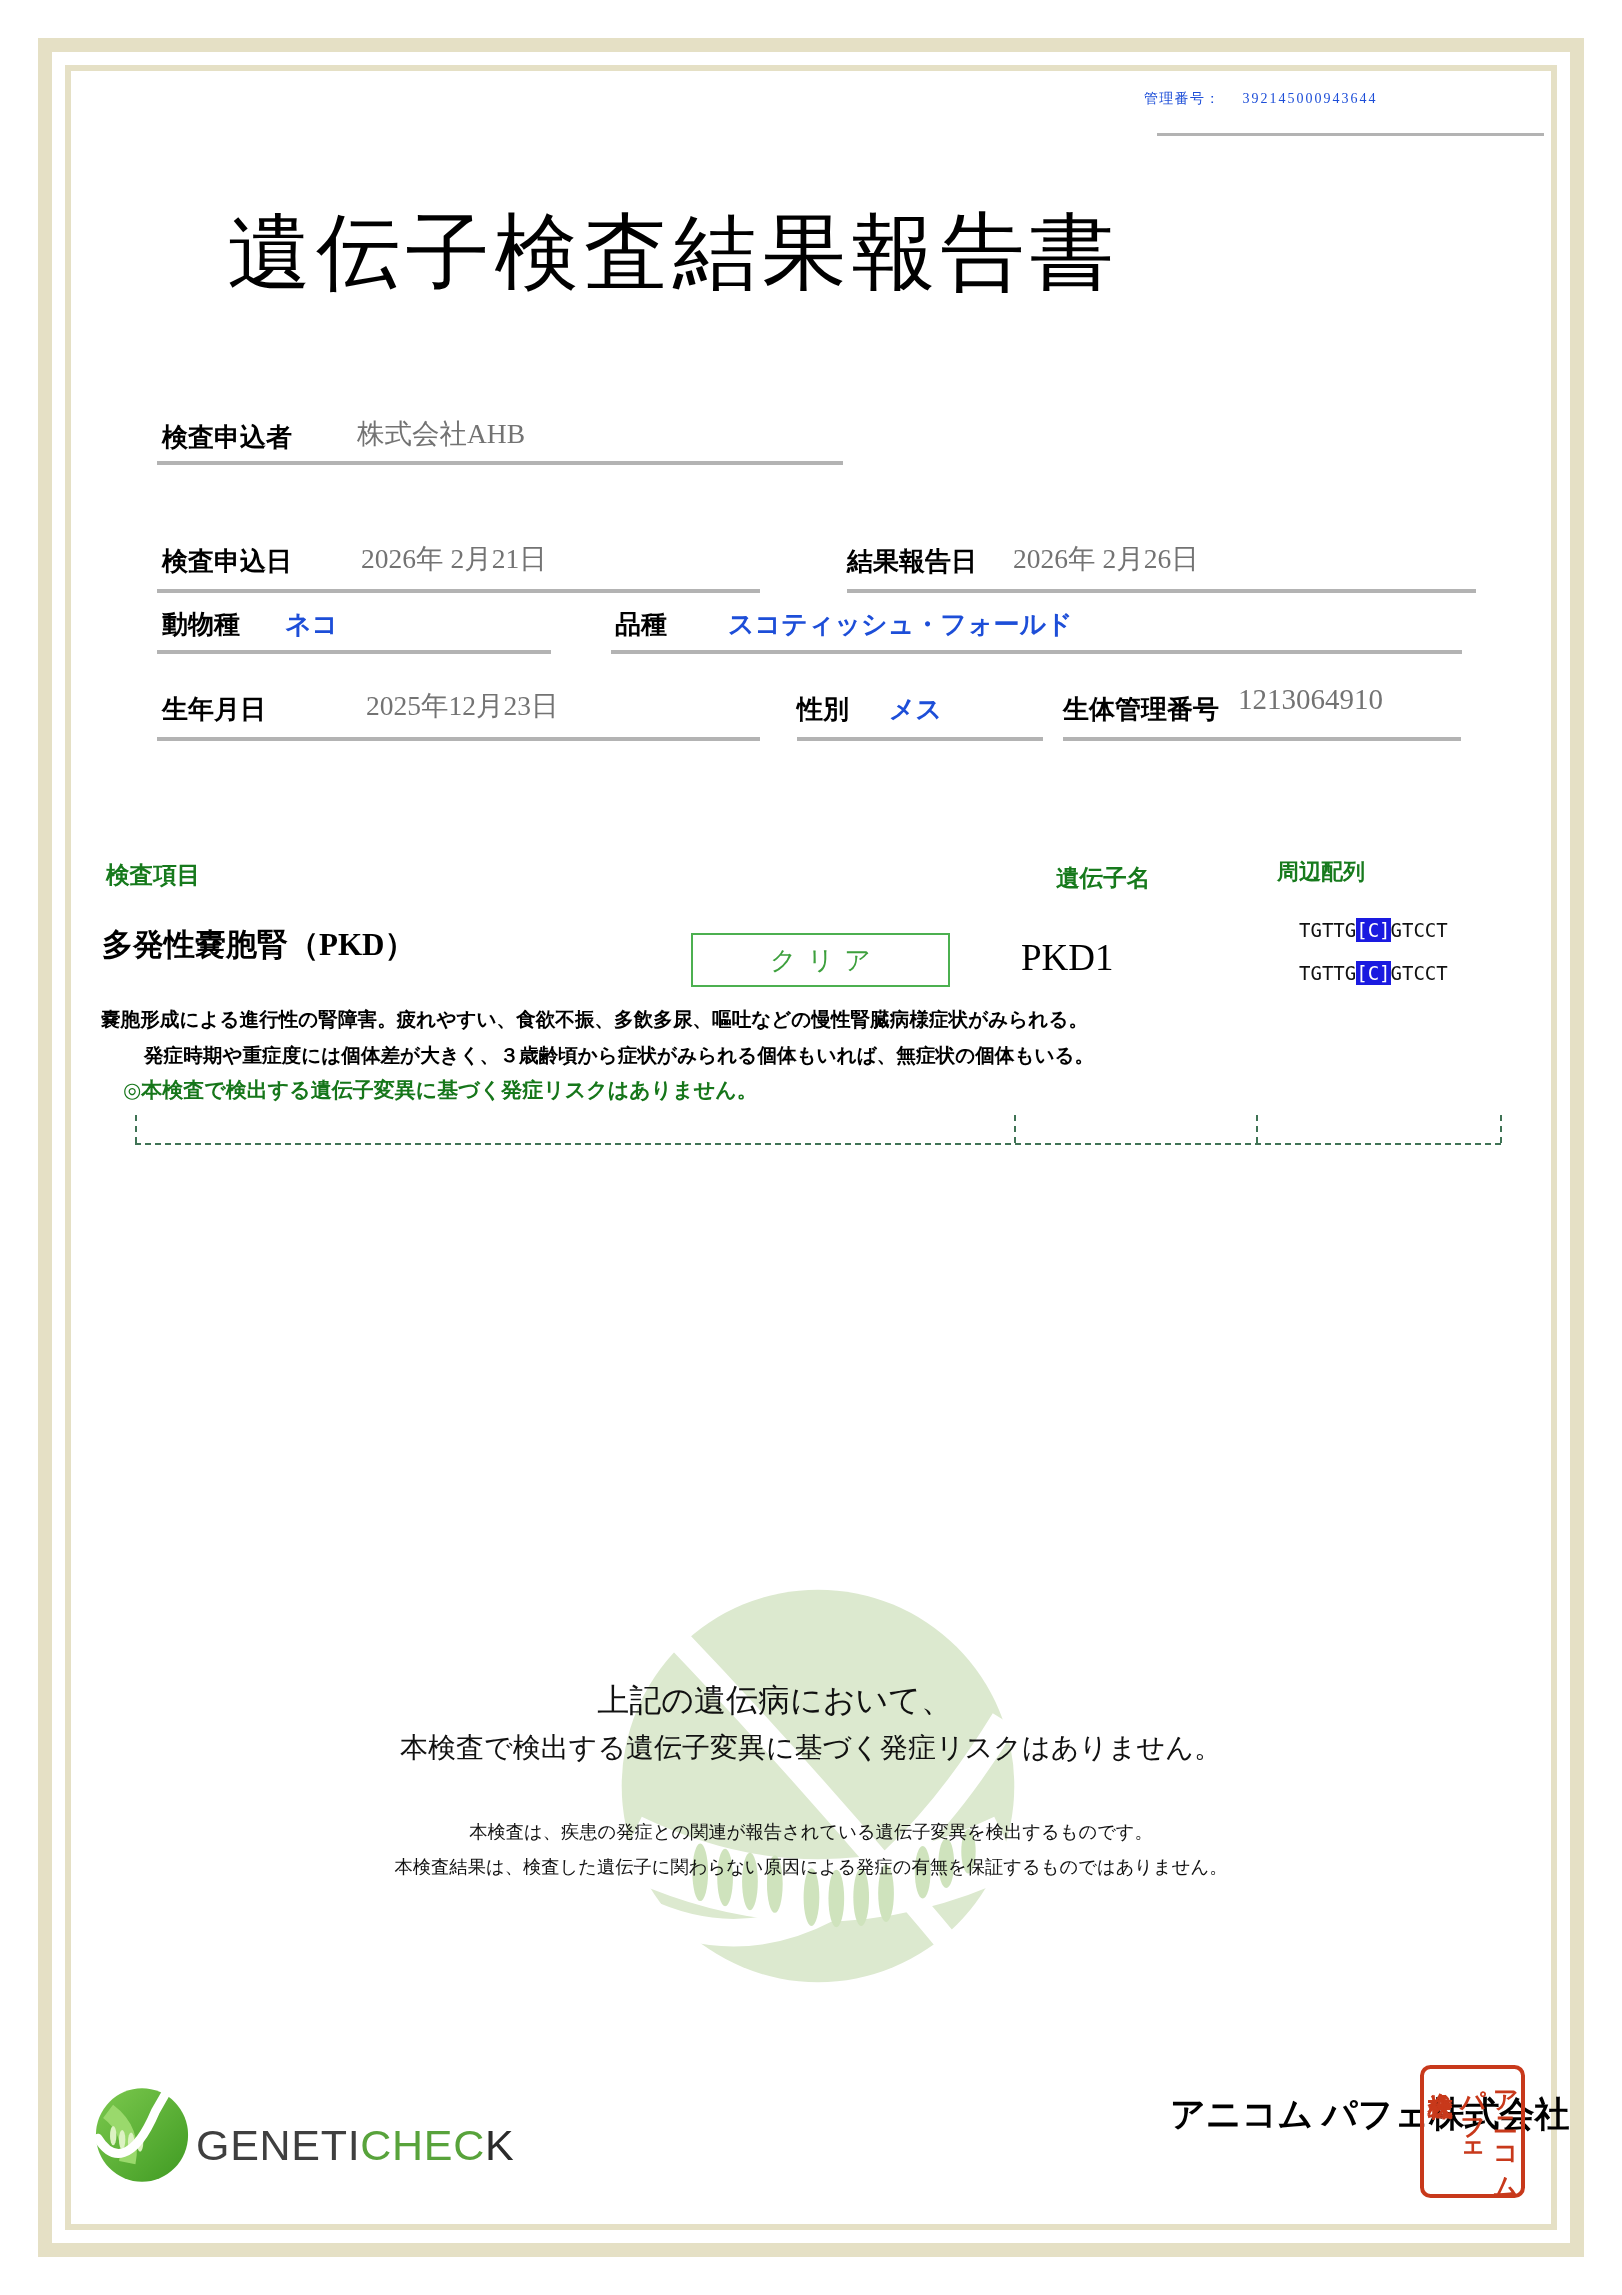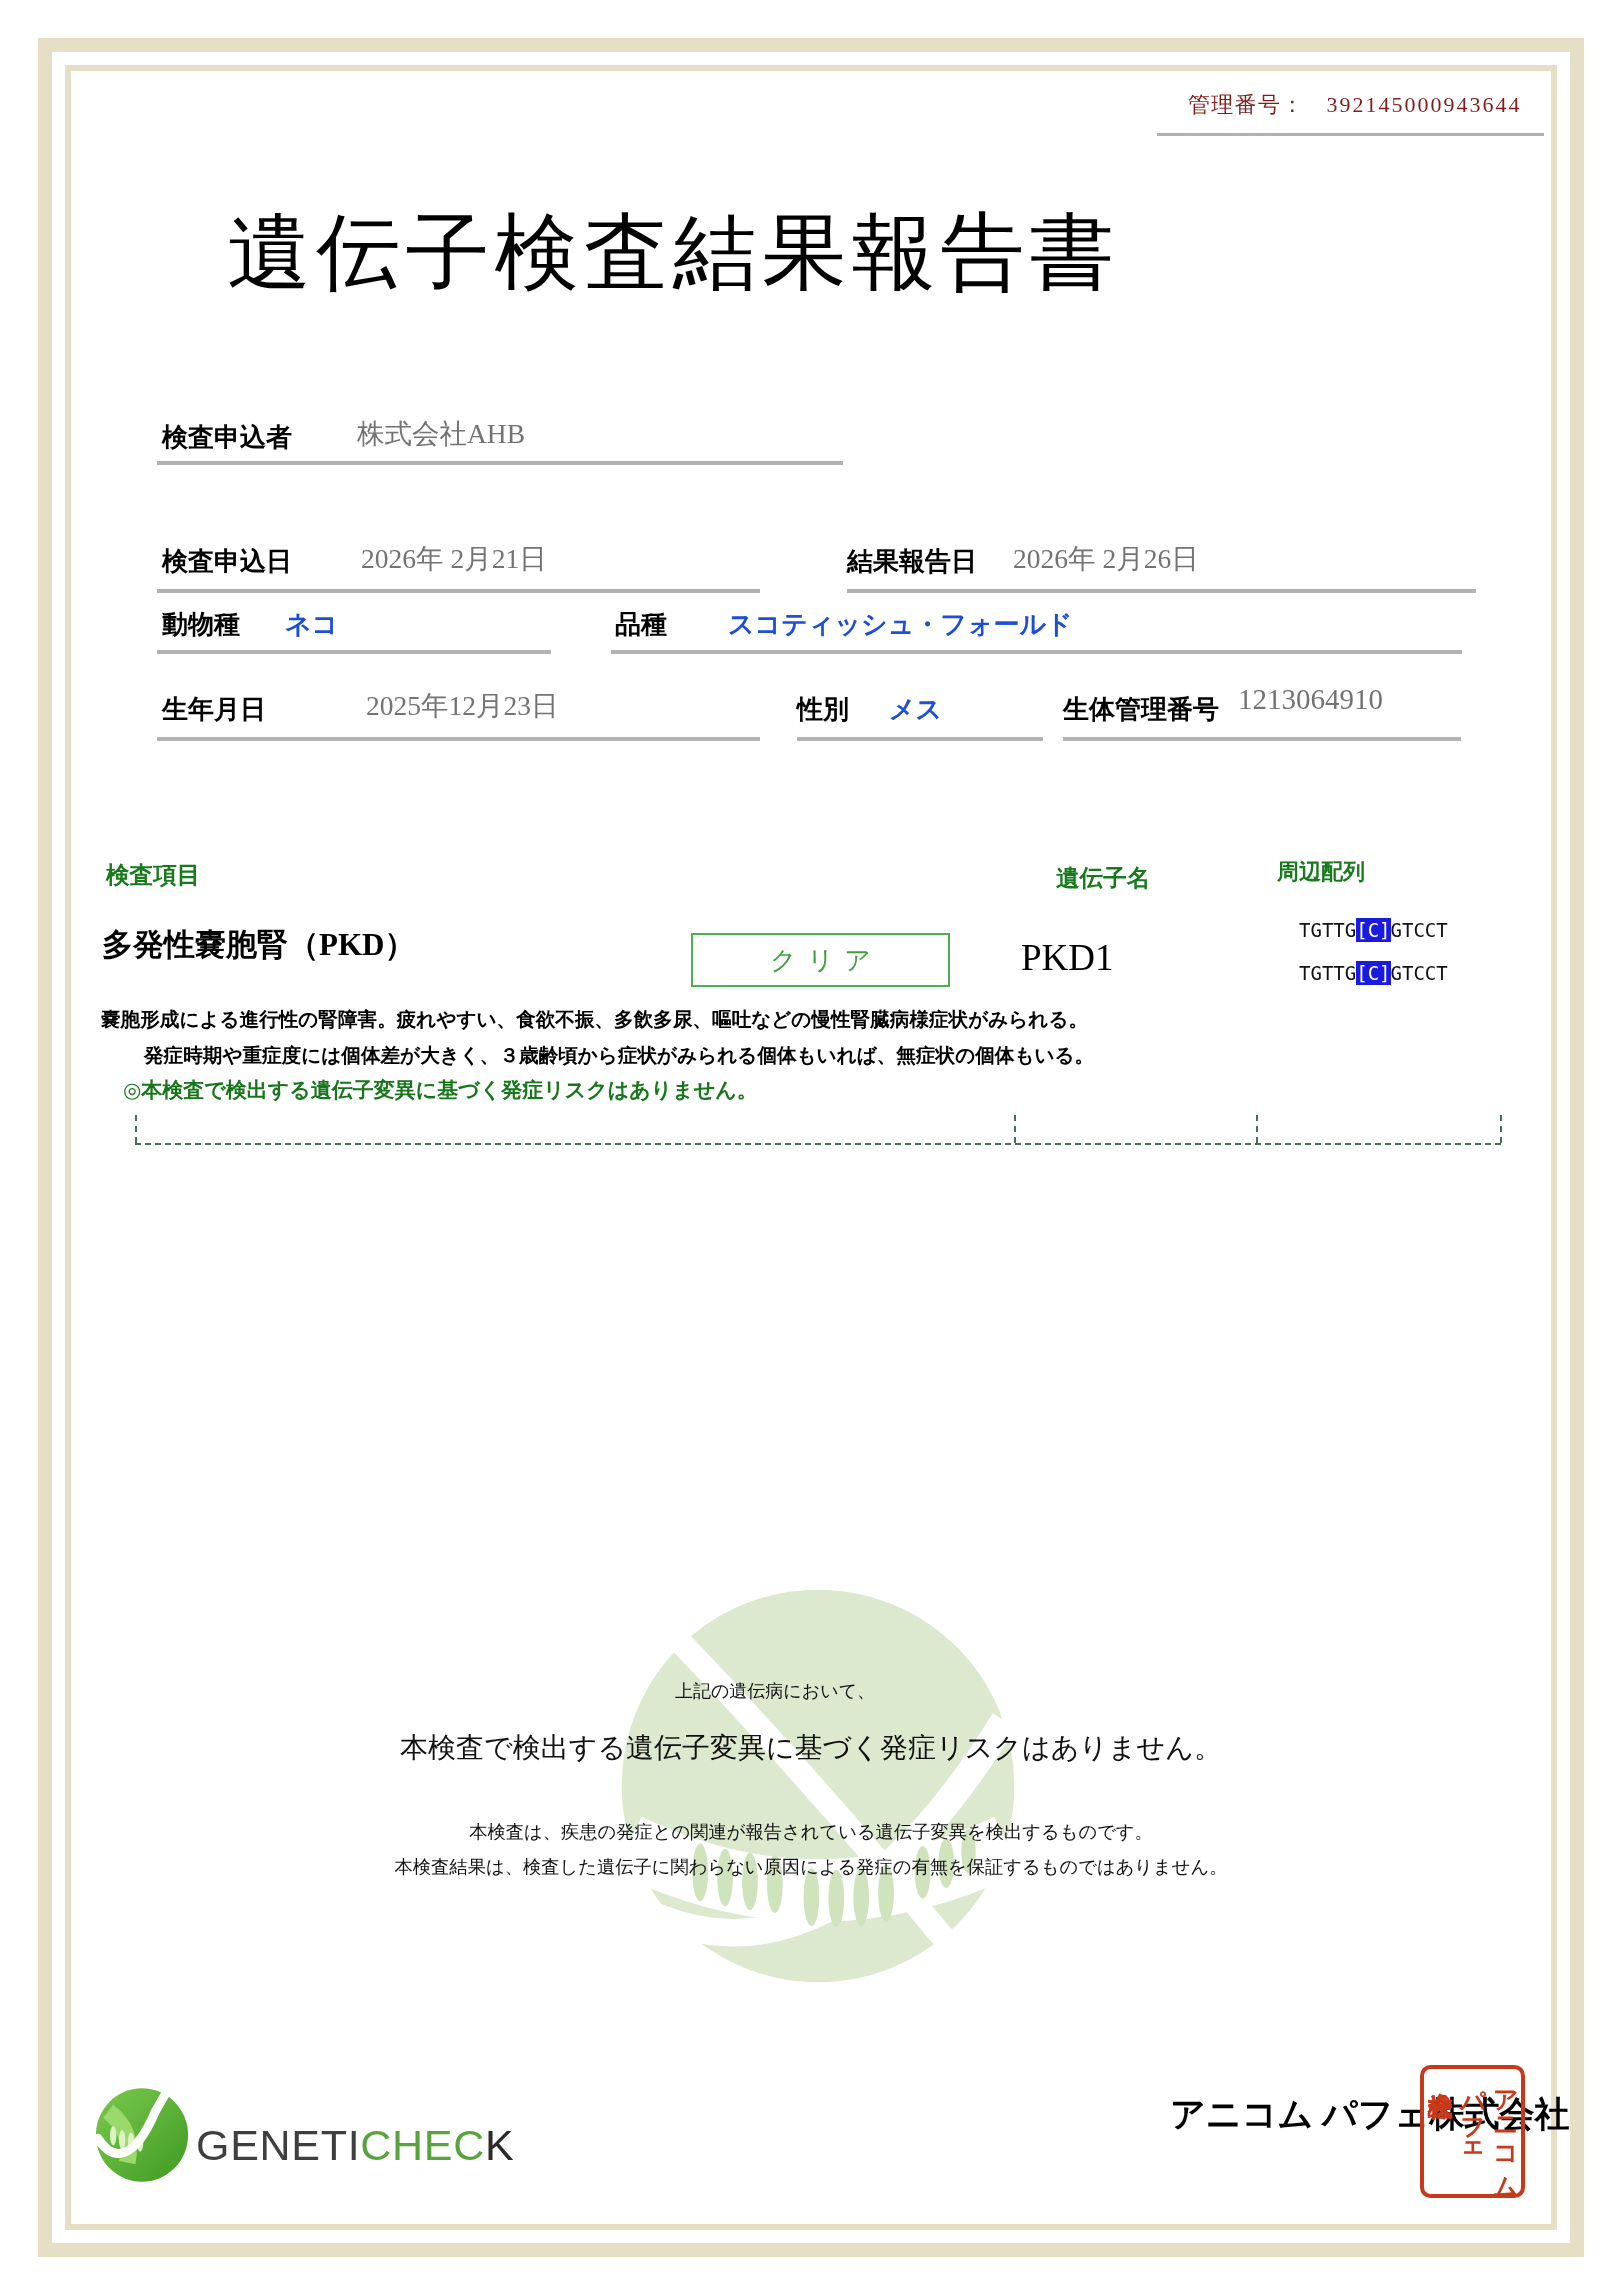--- a/index.html
+++ b/index.html
@@ -9,21 +9,21 @@
   .serif{font-family:"Liberation Serif","DejaVu Serif",serif;}
   .sans{font-family:"Liberation Sans","DejaVu Sans",sans-serif;}
 
   
   .frame-outer{position:absolute;left:38px;top:38px;right:38px;bottom:38px;
                border:14.4px solid #e5e0c5;}
   .frame-inner{position:absolute;left:65px;top:65px;right:65px;bottom:65px;
                border:6.5px solid #e5e0c5;}
 
   
-  .ctrl{left:1188px;top:90px;font-size:22px;color:#7f1d1d;letter-spacing:1.3px;}
+  .ctrl{left:1144px;top:90px;font-size:14px;color:#1d4ed8;letter-spacing:1.3px;}
   .ctrl .num{margin-left:22px;letter-spacing:2px;}
   .ctrl-rule{left:1157px;top:133px;width:387px;height:3.3px;background:#b3b3b3;}
 
   
   .title{left:0;top:196px;width:1346px;text-align:center;font-size:84px;
          letter-spacing:5.2px;color:#000;}
 
   
   .label{font-weight:bold;font-size:26px;color:#000;}
   .val-serif{font-size:27.5px;color:#737373;}
@@ -41,21 +41,21 @@
        font-size:19px;color:#111;letter-spacing:0;}
   .seq .hl{background:#1a1ae0;color:#fff;padding:0.7px 0;}
   .desc{font-weight:bold;font-size:19.6px;color:#000;white-space:nowrap;}
   .risk{font-weight:bold;font-size:21px;color:#16761a;white-space:nowrap;}
 
   
   .dot-v{width:0;height:27.5px;border-left:2px dashed #3f7355;}
   .dot-h{left:135px;top:1143px;width:1366px;height:0;border-top:2.6px dashed #3f7355;}
 
   
-  .sum1{left:0;top:1679px;width:1550px;text-align:center;font-size:18px;color:#111;}
+  .sum1{left:0;top:1679px;width:1550px;text-align:center;font-size:32px;color:#111;}
   .sum2{left:0;top:1729px;width:1622px;text-align:center;font-size:28px;color:#111;}
   .note{left:0;width:1622px;text-align:center;font-size:18.3px;color:#111;}
 
   
   .logo-text{left:196px;top:2121px;font-size:43px;letter-spacing:0.7px;white-space:nowrap;}
   .logo-text .lt-dark{color:#3f3f3f;}
   .logo-text .lt-green{color:#58a33b;}
   .logo-text .lt-k{color:#2b2b2b;}
   .company{left:1170px;top:2091px;font-weight:bold;font-size:35px;color:#000;z-index:2;}
   .seal{left:1420px;top:2065px;width:105px;height:133px;border:4.6px solid #c8391b;

